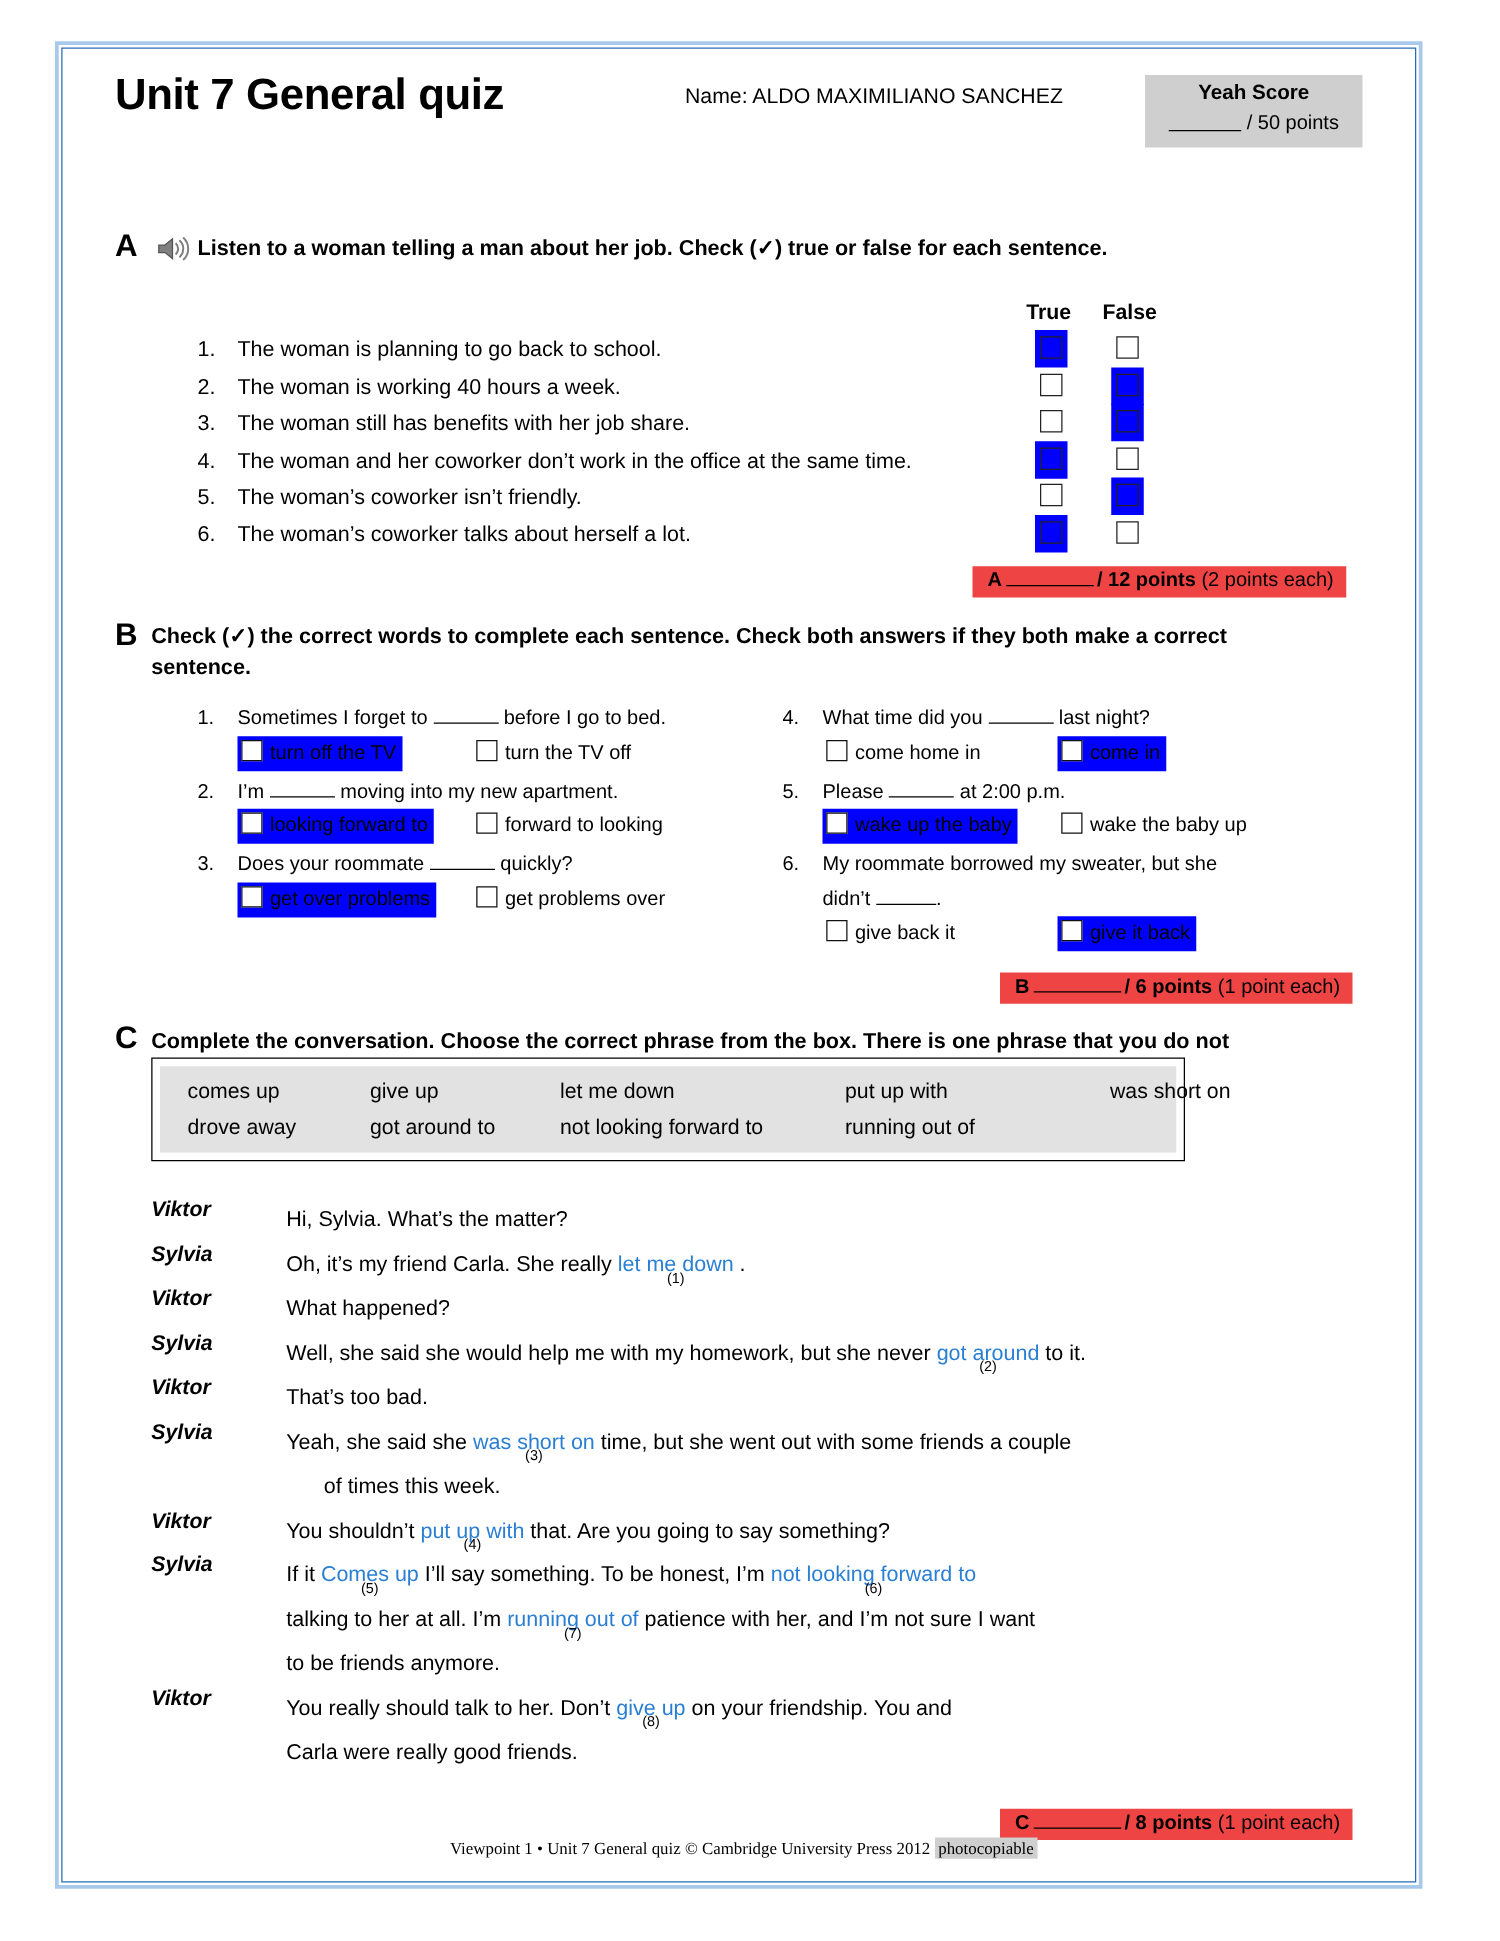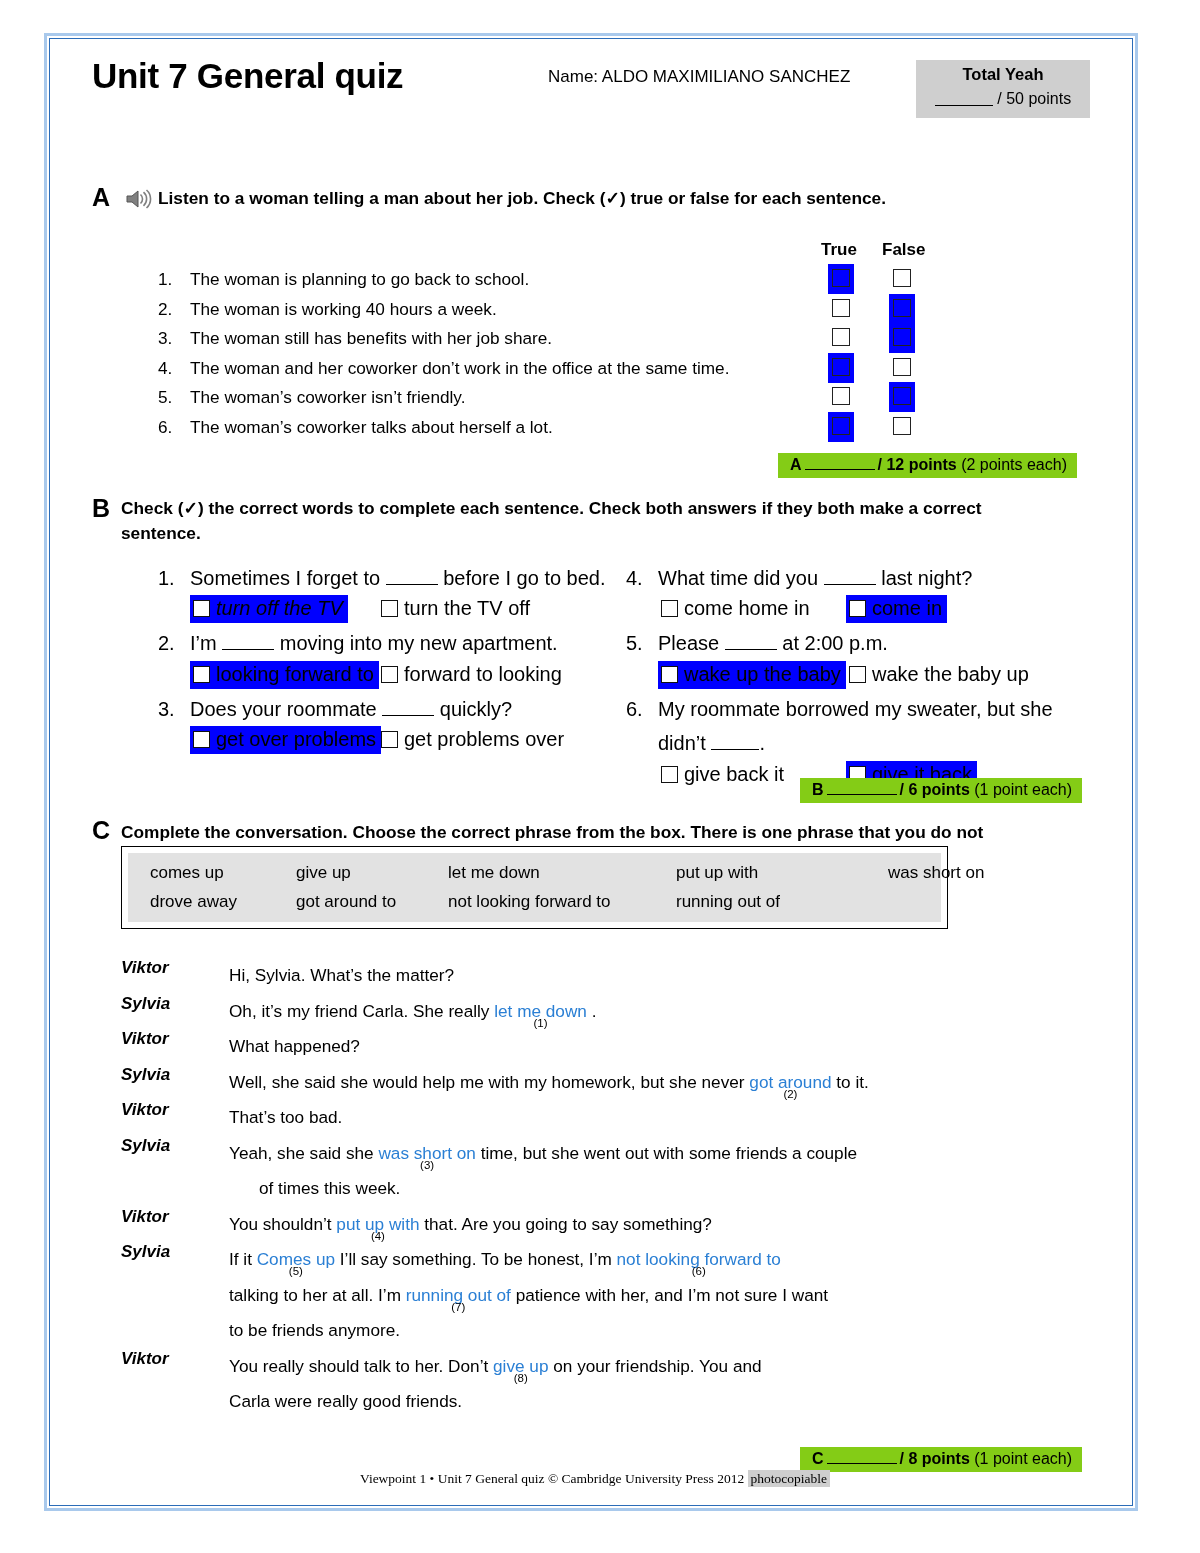--- a/index.html
+++ b/index.html
@@ -65,21 +65,21 @@
   .sec-head{
     position:absolute;
     font-weight:bold; font-size:17.3px; line-height:1.42;
   }
   .spk-icon{
     display:inline-block; vertical-align:-4px; margin:0 5px 0 2px;
   }
 
   .scoreline{
     position:absolute;
-    background:#84cc16;
+    background:#ef4444;
     font-size:16px;
     padding:3px 10px 4px 12px;
     white-space:nowrap;
   }
   .scoreline b{ font-weight:bold; }
   .sl-blank{ display:inline-block; border-bottom:1.7px solid #000; width:70px; height:12px; margin:0 3px;}
 
   
   .tf-head{
     position:absolute; top:207px;
@@ -105,21 +105,21 @@
     position:absolute;
     width:26px; height:30px;
     background:#0000ff;
     top:-1px;
   }
   .hl.t{ left:5px; }
   .hl.f{ left:66px; }
   .cbox.sel{ background:#0000ff; }
 
   
-  .b-col{ position:absolute; font-size:20px; }
+  .b-col{ position:absolute; font-size:16px; }
   .b-q{ white-space:nowrap; line-height:1.72; }
   .b-num{ display:inline-block; width:32px; vertical-align:top;}
   .b-opts{ position:relative; height:31px; }
   .opt{
     position:absolute; top:0;
     white-space:nowrap;
     padding:2px 5px 3px 3px;
     line-height:23px;
   }
   .opt.hi{ background:#0000ff; }
@@ -183,21 +183,21 @@
 <div class="content">
 
   <div class="header">
     <div class="quiz-title">Unit 7 General quiz</div>
 
     <div class="name-block">
       <div>Name: ALDO MAXIMILIANO SANCHEZ</div>
     </div>
 
     <div class="score-box">
-      <div class="score-title">Total Yeah</div>
+      <div class="score-title">Yeah Score</div>
       <div class="score-line"><span class="ul-short"></span> <span>/ 50 points</span></div>
     </div>
   </div>
 
   <div class="sec-letter" style="left:44px; top:152px;">A</div>
   <span class="spk-icon" style="position:absolute; left:75px; top:156px;">
     <svg width="27" height="20" viewBox="0 0 27 20">
       <path d="M2 7 L7 7 L13 2 L13 18 L7 13 L2 13 Z" fill="#808080" stroke="#555" stroke-width="1"></path>
       <path d="M15.5 5.5 a6 6 0 0 1 0 9" fill="none" stroke="#808080" stroke-width="1.6"></path>
       <path d="M18.5 3.2 a9 9 0 0 1 0 13.6" fill="none" stroke="#808080" stroke-width="1.6"></path>
@@ -253,21 +253,21 @@
   <div class="scoreline" style="left:730px; top:420px;">
     <b>A</b><span class="sl-blank"></span><b>/ 12 points</b> <span>(2 points each)</span>
   </div>
 
   <div class="sec-letter" style="left:44px; top:463px;">B</div>
   <div class="sec-head" style="left:73px; top:463px; width:890px;">Check (✓) the correct words to complete each sentence. Check both answers if they both make a correct sentence.</div>
 
   <div class="b-col" id="b-left" style="left:110px; top:528px; width:470px;">
       <div class="b-q"><span class="b-num">1.</span><span>Sometimes I forget to <span class="blank"></span> before I go to bed.</span></div>
       <div class="b-opts">
-        <div class="opt hi" style="left: 32px; font-style: italic;"><span class="sqbox"></span><span>turn off the TV</span></div>
+        <div class="opt hi" style="left: 32px;"><span class="sqbox"></span><span>turn off the TV</span></div>
         <div class="opt" style="left: 220px;"><span class="sqbox"></span><span>turn the TV off</span></div>
       </div>
       <div class="b-q"><span class="b-num">2.</span><span>I’m <span class="blank"></span> moving into my new apartment.</span></div>
       <div class="b-opts">
         <div class="opt hi" style="left: 32px; text-align: center;"><span class="sqbox"></span><span>looking forward to</span></div>
         <div class="opt" style="left: 220px;"><span class="sqbox"></span><span>forward to looking</span></div>
       </div>
       <div class="b-q"><span class="b-num">3.</span><span>Does your roommate <span class="blank"></span> quickly?</span></div>
       <div class="b-opts">
         <div class="opt hi" style="left: 32px;"><span class="sqbox"></span><span>get over problems</span></div>

